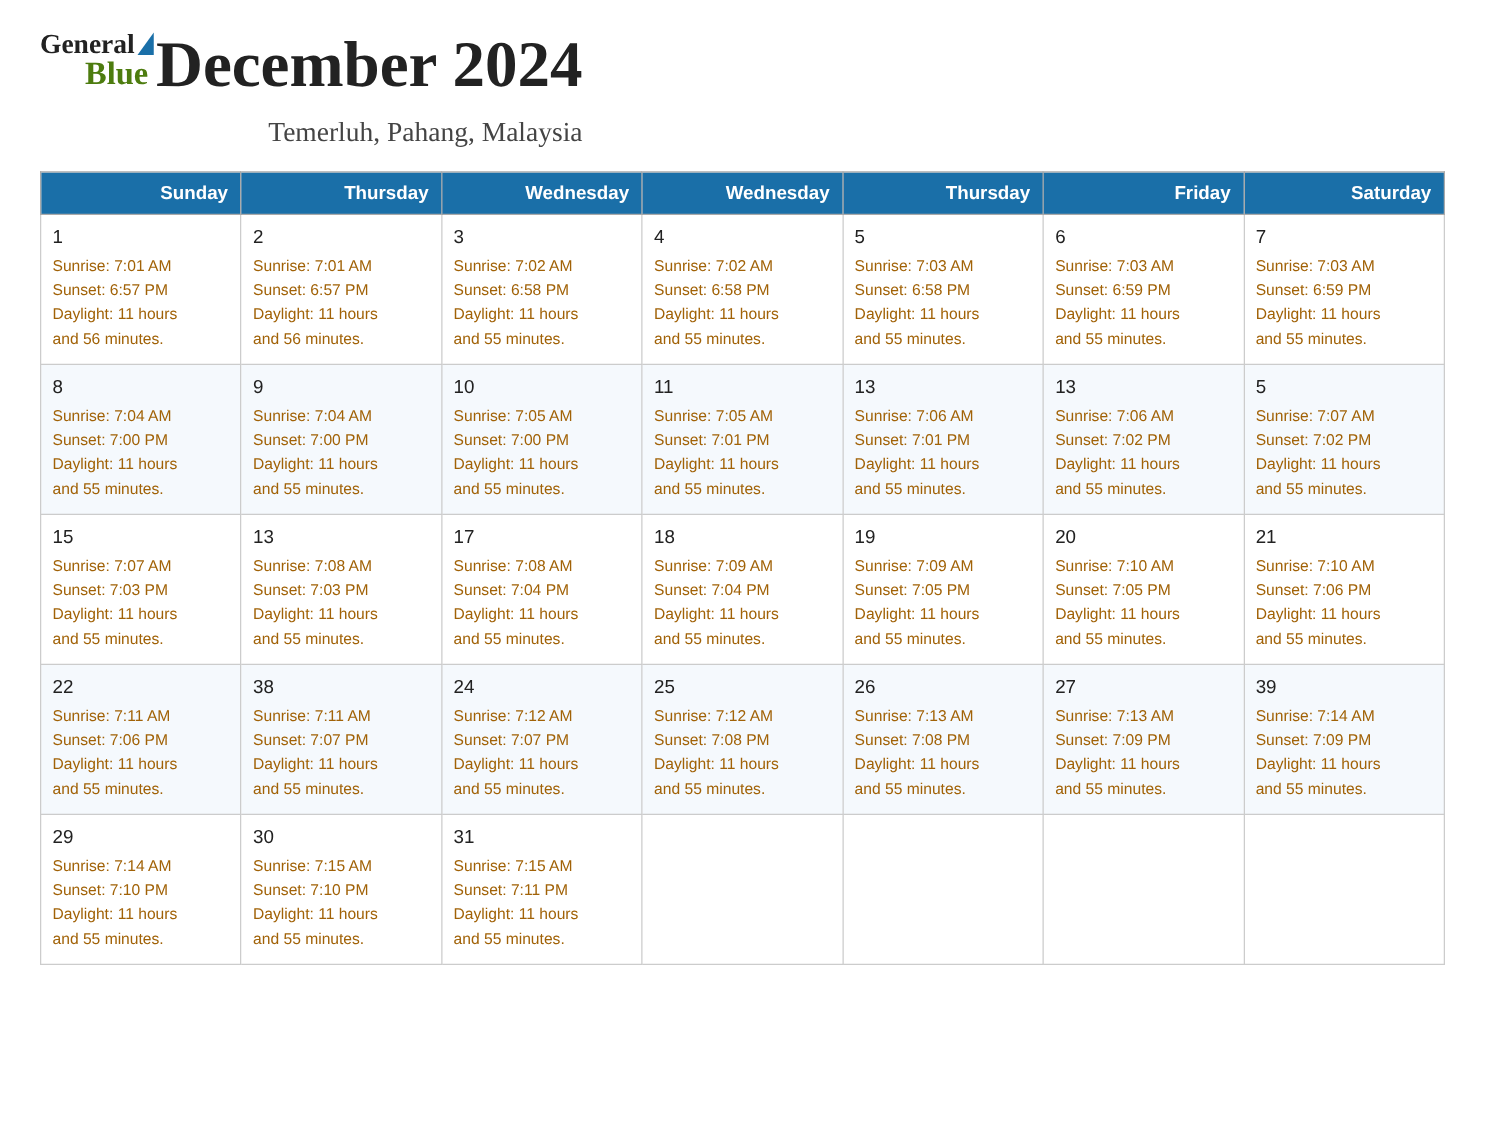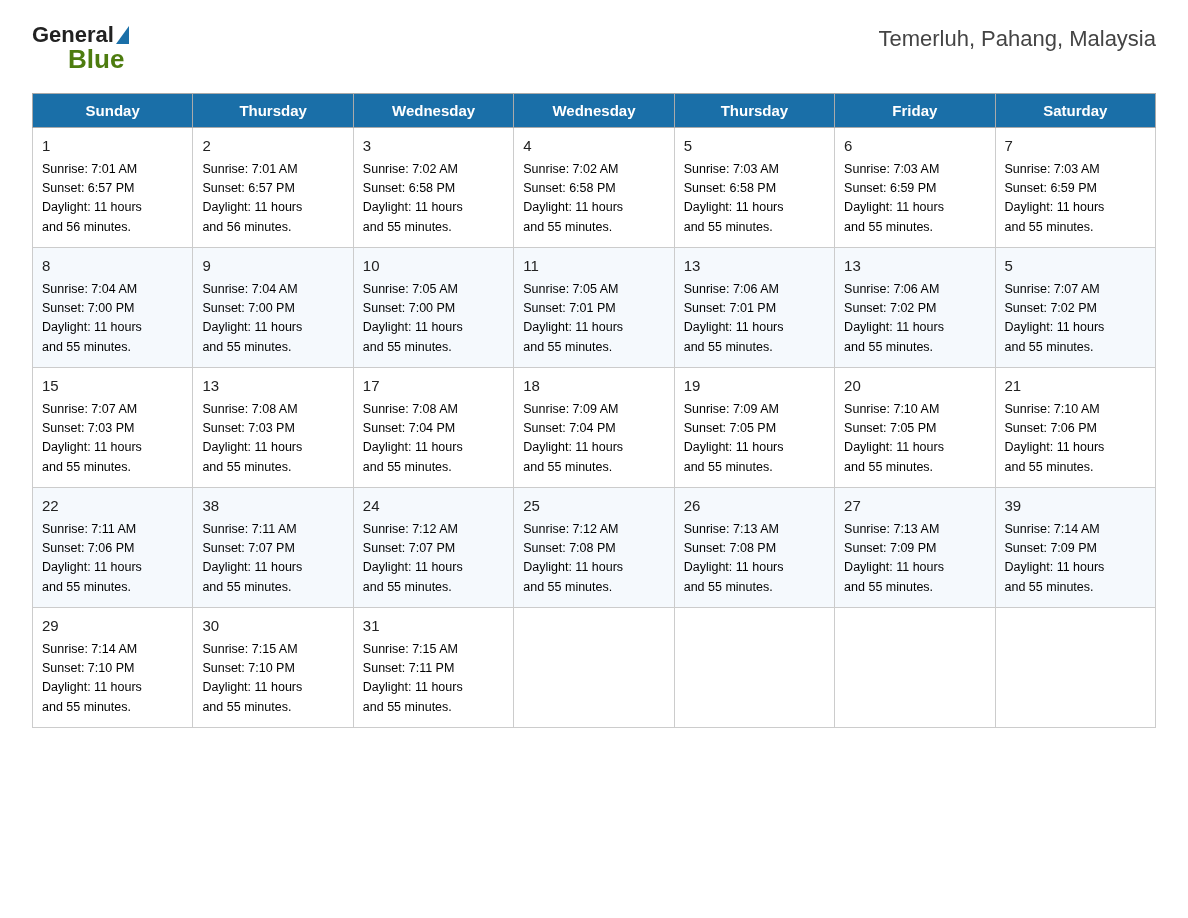--- a/index.html
+++ b/index.html
@@ -6,23 +6,24 @@
     body {
       font-family: Arial, Helvetica, sans-serif;
       background: #fff;
       color: #222;
       padding: 24px 32px;
       width: 1188px;
       min-height: 918px;
     }
     .header-area {
       display: flex;
-      justify-content: space-between;
+      justify-content: flex-start;
       align-items: flex-start;
       margin-bottom: 18px;
+      font-family: Liberation Serif, serif;
     }
     .logo {
       display: flex;
       flex-direction: column;
       align-items: flex-start;
     }
     .logo-text {
       display: flex;
       align-items: center;
       font-size: 22px;
@@ -56,55 +57,55 @@
     }
     .month-title {
       font-size: 52px;
       font-weight: bold;
       color: #222;
       line-height: 1.1;
     }
     .location-title {
       font-size: 22px;
       color: #444;
-      margin-top: 2px;
+      margin-top: 12px;
     }
     .calendar-table {
       width: 100%;
       border-collapse: collapse;
       table-layout: fixed;
     }
     .calendar-table thead tr th {
       background-color: #1a6fa8;
       color: #fff;
       font-size: 15px;
       font-weight: bold;
       padding: 8px 10px;
       border: 1px solid #aaa;
-      text-align: center;
+      text-align: right;
     }
     .calendar-table tbody tr td {
       vertical-align: top;
       border: 1px solid #ccc;
       padding: 7px 9px 10px 9px;
       font-size: 13px;
       line-height: 1.5;
       min-height: 90px;
     }
     .calendar-table tbody tr td.empty {
       background: #fff;
     }
     .day-number {
       font-size: 15px;
       font-weight: normal;
       margin-bottom: 2px;
       color: #222;
     }
     .day-info {
-      color: #000000;
+      color: #a16207;
       font-size: 12.5px;
       line-height: 1.55;
     }
     
     .calendar-table tbody tr:nth-child(even) td {
       background-color: #f5f9fd;
     }
     .calendar-table tbody tr:nth-child(odd) td {
       background-color: #fff;
     }
@@ -116,20 +117,21 @@
   <div class="logo">
     <div class="logo-text">
       <span class="logo-general">General</span>
       <span class="logo-triangle"></span>
     </div>
     <div class="logo-blue-row">
       <span class="logo-blue-text">Blue</span>
     </div>
   </div>
   <div class="title-area">
+    <div class="month-title">December 2024</div>
     <div class="location-title">Temerluh, Pahang, Malaysia</div>
   </div>
 </div>
 
 <table class="calendar-table">
   <thead>
     <tr>
     <th>Sunday</th>
         <th>Thursday</th>
         <th>Wednesday</th>

